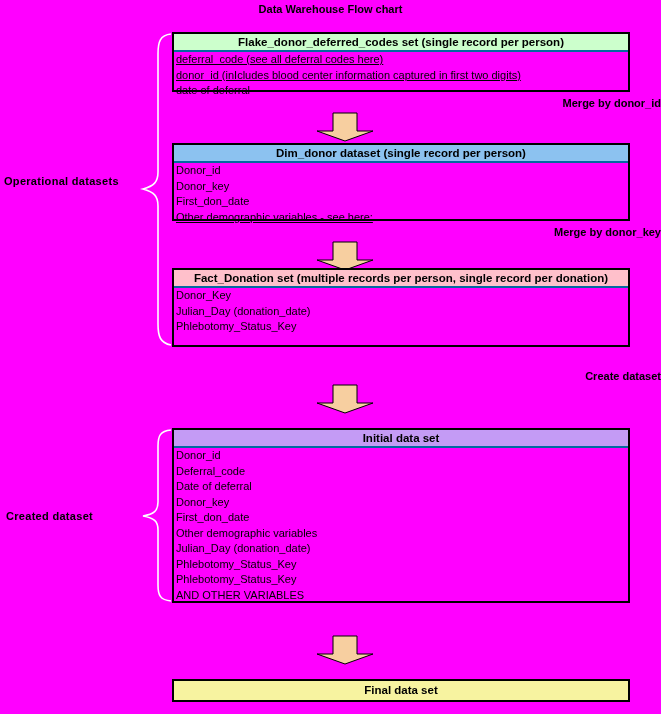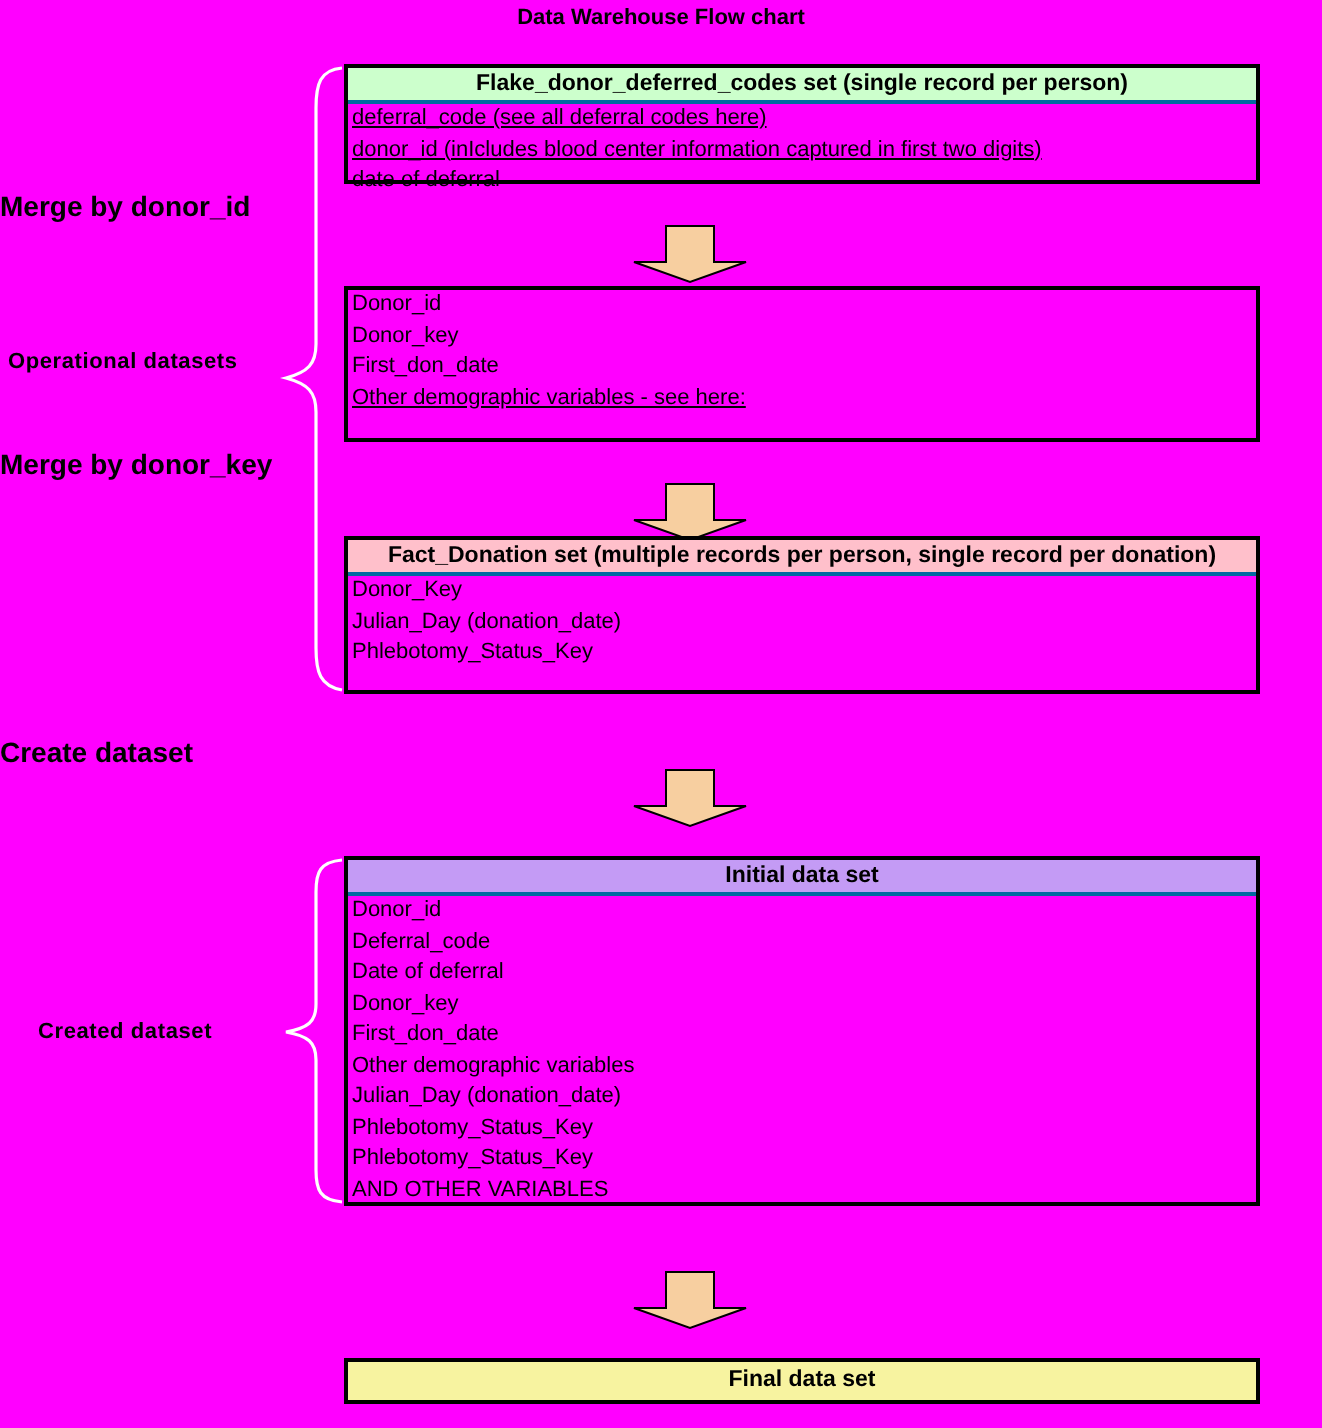--- a/index.html
+++ b/index.html
@@ -79,22 +79,22 @@
   .hdr-blue   { background: #8cc2f0; }
   .hdr-pink   { background: #ffc0cb; }
   .hdr-purple { background: #c49bf5; }
   .hdr-yellow { background: #f7f3a0; }
 
   
   .flow-label {
     position: absolute;
     width: 661px;
     left: 0;
-    text-align: left;
-    font-size: 14px;
+    text-align: right;
+    font-size: 11px;
     font-weight: bold;
     color: #000;
     line-height: 14px;
   }
 
   
   .arrow {
     position: absolute;
     width: 60px;
     height: 30px;
@@ -140,20 +140,21 @@
   </div>
 
   <div class="flow-label" style="top:96px;">Merge by donor_id</div>
   <div class="arrow" style="top:112px;">
     <svg width="60" height="30" viewBox="0 0 60 30">
       <path d="M18 1 L42 1 L42 19 L58 19 L30 29 L2 19 L18 19 Z" fill="#f7cfa0" stroke="#000000" stroke-width="1"></path>
     </svg>
   </div>
 
   <div class="box" style="top:143px; height:78px;">
+    <div class="box-header hdr-blue">Dim_donor dataset (single record per person)</div>
     <div class="box-body">
       <div class="field">Donor_id</div>
       <div class="field">Donor_key</div>
       <div class="field">First_don_date</div>
       <div class="field link">Other demographic variables - see here:</div>
     </div>
   </div>
 
   <div class="flow-label" style="top:225px;">Merge by donor_key</div>
   <div class="arrow" style="top:241px;">
@@ -171,21 +172,21 @@
     </div>
   </div>
 
   <div class="flow-label" style="top:369px;">Create dataset</div>
   <div class="arrow" style="top:384px;">
     <svg width="60" height="30" viewBox="0 0 60 30">
       <path d="M18 1 L42 1 L42 19 L58 19 L30 29 L2 19 L18 19 Z" fill="#f7cfa0" stroke="#000000" stroke-width="1"></path>
     </svg>
   </div>
 
-  <div class="group-label" style="left:19px; top:510px;">Created dataset</div>
+  <div class="group-label" style="left:6px; top:510px;">Created dataset</div>
   <div class="brace" style="left:140px; top:428px; width:32px; height:175px;">
     <svg width="32" height="175" viewBox="0 0 32 175">
       <path d="M31 2 C20 3 18 8 18 18 L18 74 C18 83 14 86 3 88 C14 90 18 93 18 102 L18 157 C18 167 20 172 31 173" fill="none" stroke="#ffffff" stroke-width="1.6"></path>
     </svg>
   </div>
 
   <div class="box" style="top:428px; height:175px;">
     <div class="box-header hdr-purple">Initial data set</div>
     <div class="box-body">
       <div class="field">Donor_id</div>

